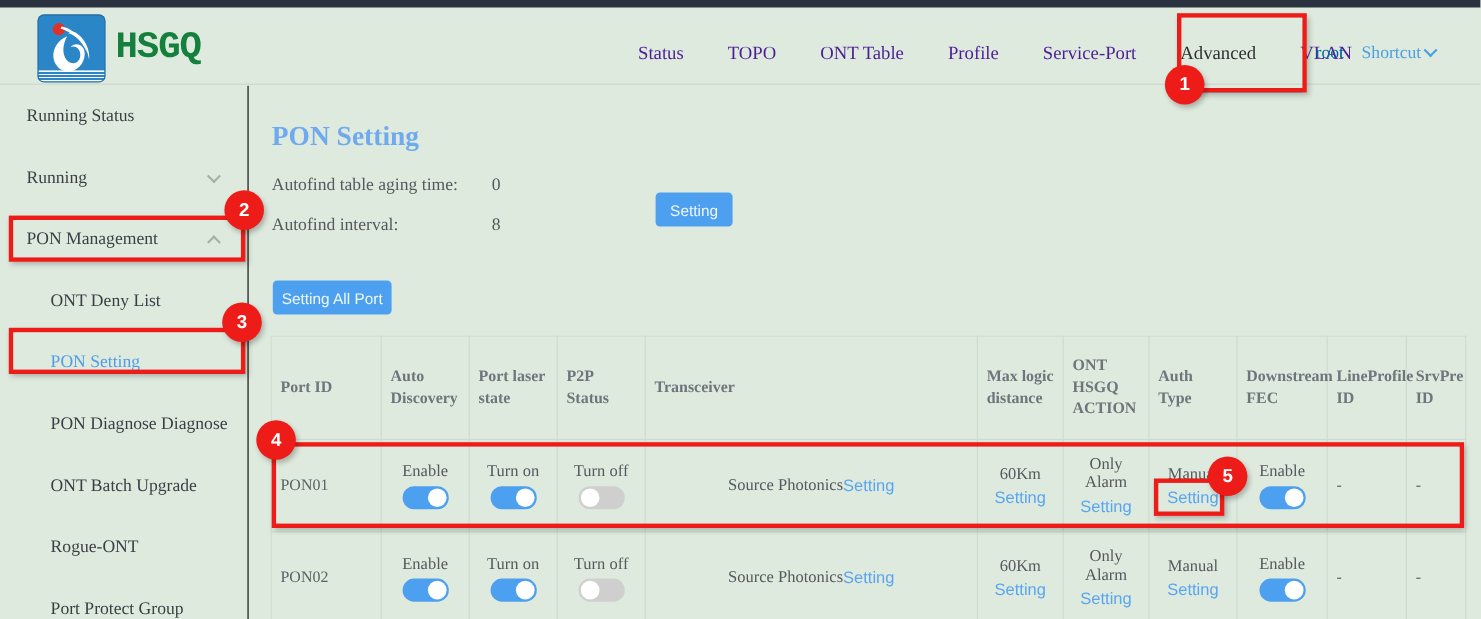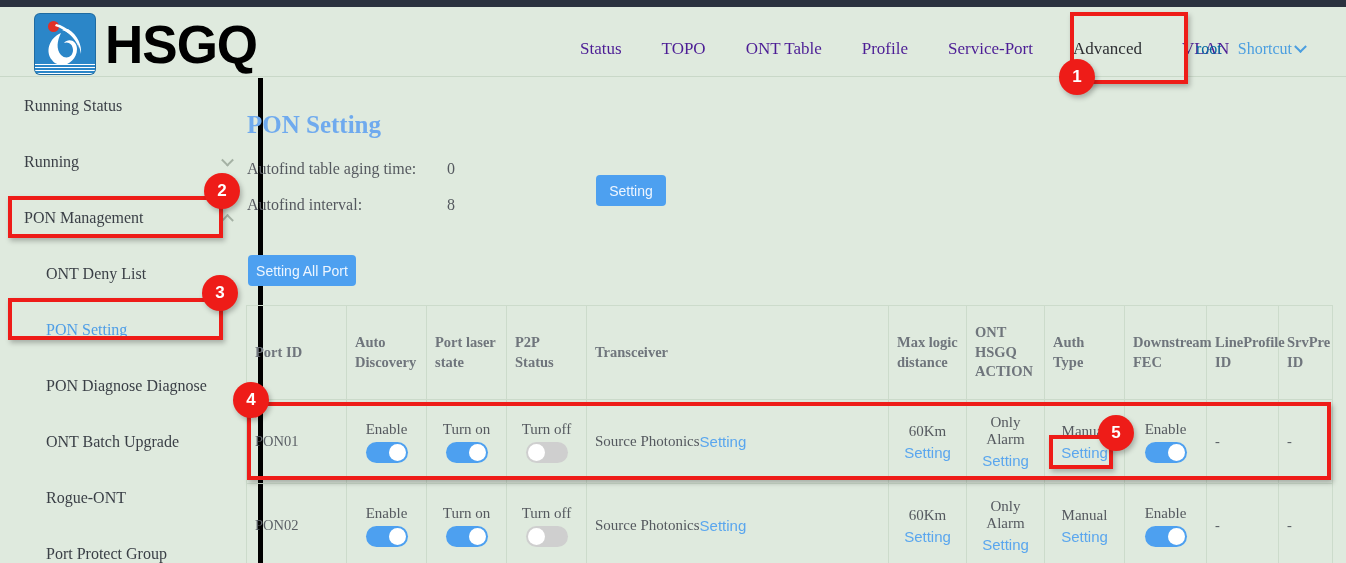--- a/index.html
+++ b/index.html
@@ -36,23 +36,23 @@
     position: absolute; left: 13px; top: 7px;
     width: 11px; height: 11px; border-radius: 50%;
     background: #e03027;
   }
   .logo-mark .stripes {
     position: absolute; left: 0; bottom: 0; width: 100%; height: 10px;
     background: repeating-linear-gradient(to bottom,
       #ffffff 0px, #ffffff 1.2px, #2b86c8 1.2px, #2b86c8 3px);
   }
   .logo-text {
-    font-family: Liberation Sans, sans-serif;
-    font-size: 53px; font-weight: 700; letter-spacing: -1px;
-    color: #000000; line-height: 1;
+    font-family: Liberation Mono, monospace;
+    font-size: 34px; font-weight: 700; letter-spacing: -1px;
+    color: #15803d; line-height: 1;
   }
 
   .nav {
     position: absolute; left: 560px; top: 7px; height: 70px;
     display: flex; align-items: center; gap: 0;
   }
   .nav-item {
     font-size: 17px; color: #4c1d95; padding: 0 20px; line-height: 70px;
     white-space: nowrap; cursor: pointer;
   }
@@ -72,22 +72,22 @@
   .user-name { font-size: 16px; color: #0369a1; cursor: pointer; }
   .shortcut { font-size: 16px; color: #4c9fe0; cursor: pointer; }
   .chev {
     display: inline-block; width: 9px; height: 9px;
     border-right: 2px solid #4c9fe0; border-bottom: 2px solid #4c9fe0;
     transform: rotate(45deg) translate(-2px,-2px);
   }
 
   
   .sidebar {
-    position: absolute; left: 0; top: 78px; width: 263px; height: 485px;
-    background: #dfeade; border-right: 5px solid #000000;
+    position: absolute; left: 0; top: 78px; width: 226px; height: 485px;
+    background: #dfeade; border-right: 1px solid #000000;
   }
   .side-item {
     height: 56px; display: flex; align-items: center;
     padding-left: 24px; font-size: 16px; color: #3a3f46; cursor: pointer;
     position: relative;
   }
   .side-item.sub { padding-left: 46px; }
   .side-item.active { color: #4f9ee6; }
   .side-caret {
     position: absolute; right: 26px; top: 50%;
@@ -140,21 +140,21 @@
     font-size: 14.5px; color: #5b6066;
     padding: 6px 8px; vertical-align: middle;
   }
   table.pon th {
     font-weight: 700; color: #6f757c; height: 94px;
     text-align: left; line-height: 1.35;
   }
   table.pon td { height: 84px; }
   .cell-center { text-align: center; }
   .cell-stack { display: flex; flex-direction: column; align-items: center; gap: 4px; }
-  .tcell-flex { display: flex; align-items: center; justify-content: flex-start; }
+  .tcell-flex { display: flex; align-items: center; justify-content: center; }
   .link {
     color: #5aa6ee; cursor: pointer; font-size: 15px;
     font-family: "Liberation Sans", sans-serif;
   }
   .lbl-sm { font-size: 15px; color: #55595f; }
 
   
   .toggle {
     width: 42px; height: 21px; border-radius: 11px;
     background: #4da0f0; position: relative; cursor: pointer;

